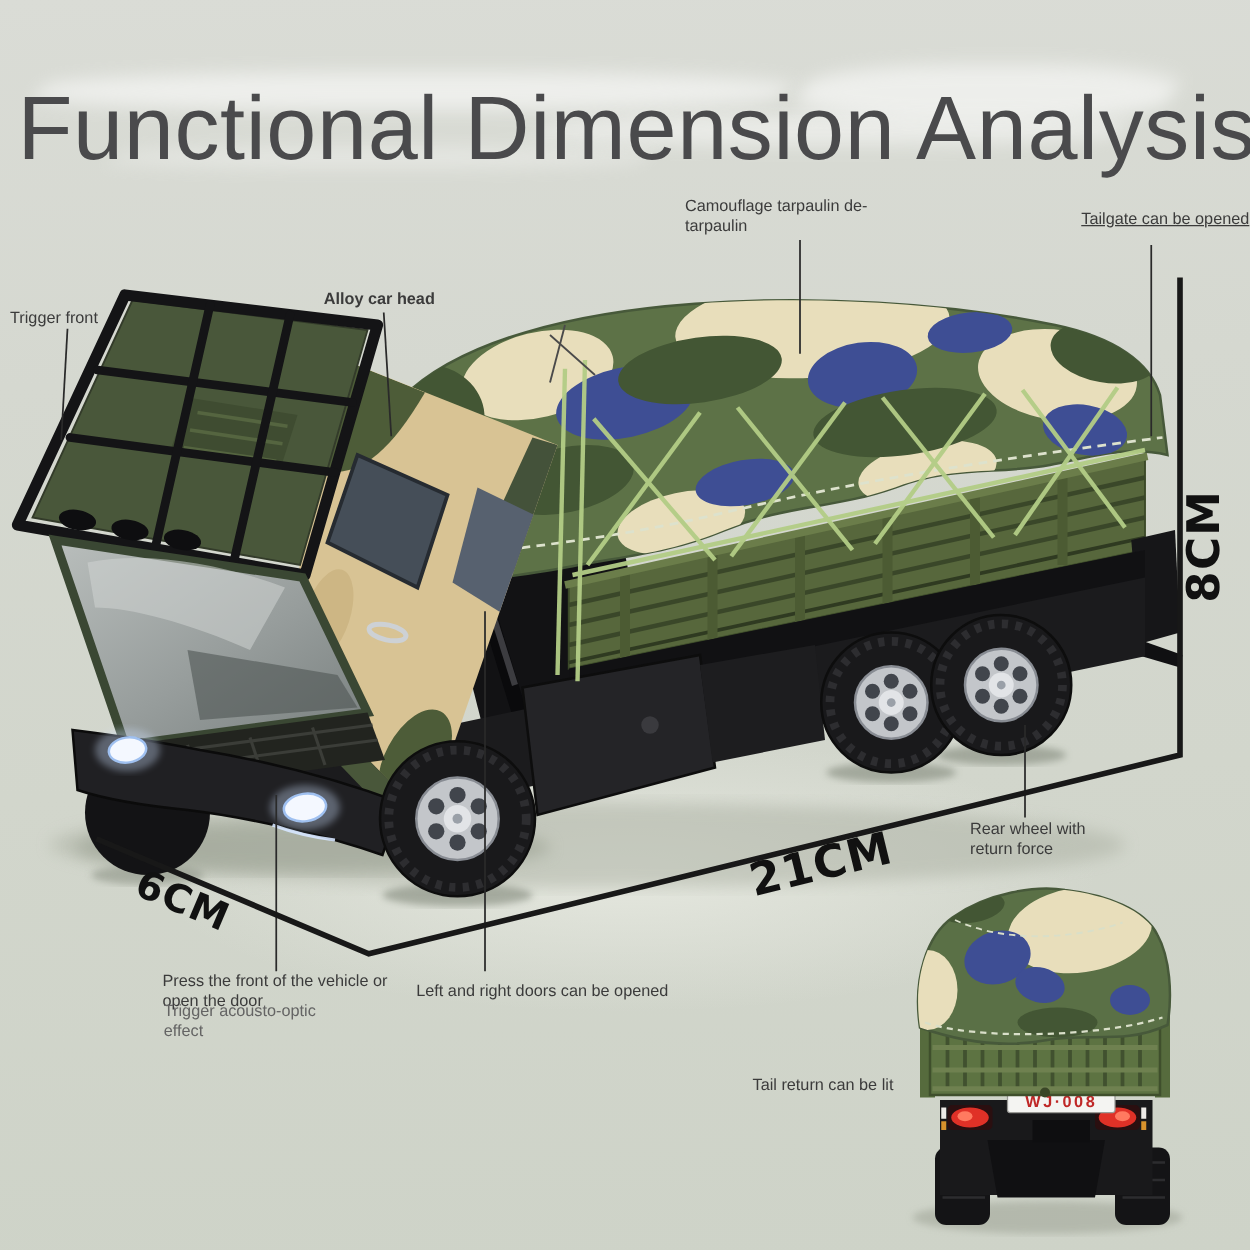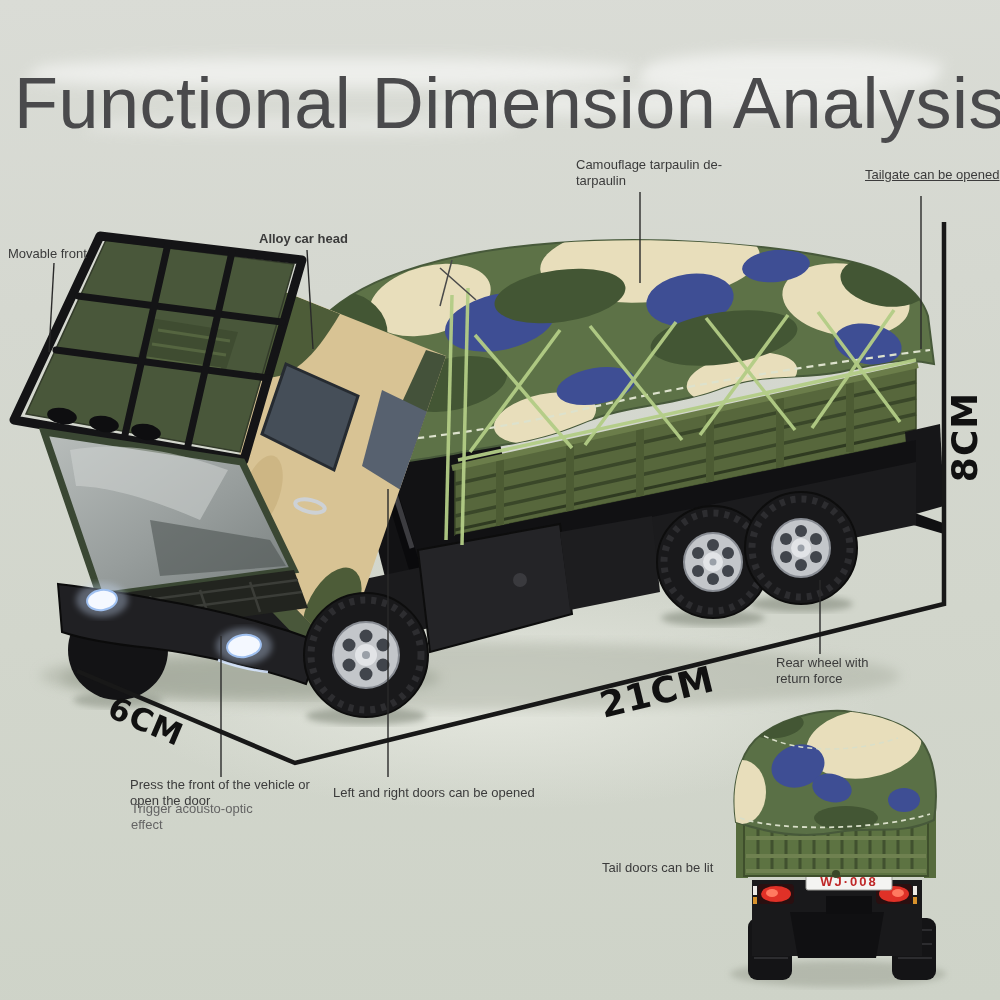--- a/index.html
+++ b/index.html
@@ -341,28 +341,28 @@
       <line x1="221" y1="636" x2="221" y2="777"></line>
       <line x1="388" y1="489" x2="388" y2="777"></line>
     </g>
 
     <path d="M77 671 L295 763 L944 604 L944 222" fill="none" stroke="#181818" stroke-width="4.5" stroke-linejoin="miter"></path>
   </svg>
 
   <div class="title">Functional Dimension Analysis</div>
 
   <div class="lbl" style="left:8px;top:246px;">
-    <div>Movable front</div>
+    <div>Trigger front</div>
   </div>
 
   <div class="lbl" style="left:259px;top:231px;font-weight:bold;">
     <div>Alloy car head</div>
   </div>
 
-  <div class="lbl" style="left:576px;top:157px;">
+  <div class="lbl" style="left:548px;top:157px;">
     <div>Camouflage tarpaulin de-</div>
     <div>tarpaulin</div>
   </div>
 
   <div class="lbl" style="left:865px;top:167px;text-decoration:underline;">
     <div>Tailgate can be opened</div>
   </div>
 
   <div class="lbl" style="left:776px;top:655px;">
     <div>Rear wheel with</div>
@@ -377,20 +377,20 @@
   <div class="lbl light" style="left:131px;top:801px;">
     <div>Trigger acousto-optic</div>
     <div>effect</div>
   </div>
 
   <div class="lbl" style="left:333px;top:785px;text-align:right;">
     <div>Left and right doors can be opened</div>
   </div>
 
   <div class="lbl" style="left:602px;top:860px;">
-    <div>Tail doors can be lit</div>
+    <div>Tail return can be lit</div>
   </div>
 
   <div class="dim" id="dim-6cm">6CM</div>
   <div class="dim" id="dim-21cm">21CM</div>
   <div class="dim" id="dim-8cm">8CM</div>
 
 </div>
 
 </body></html>

